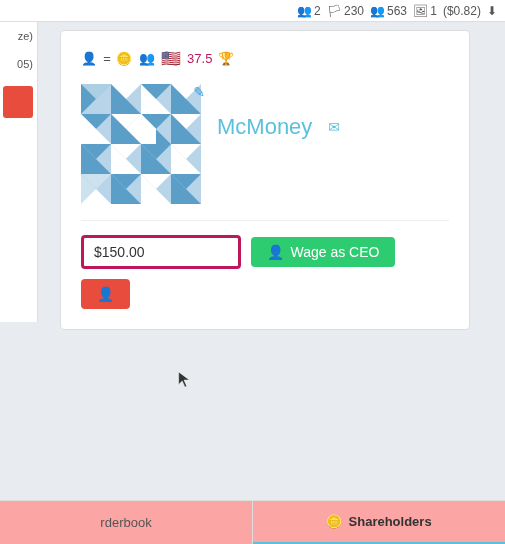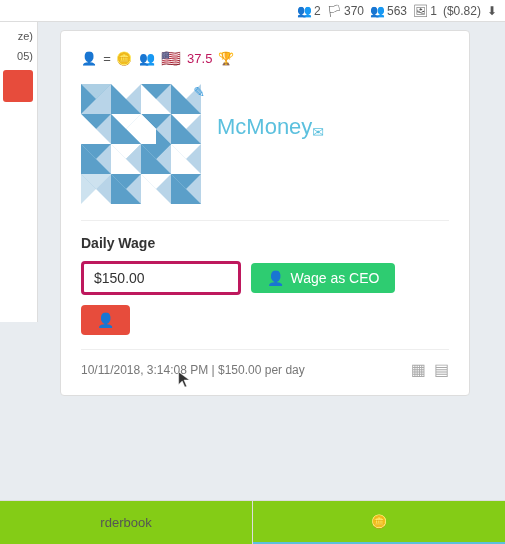--- a/index.html
+++ b/index.html
@@ -39,21 +39,21 @@
       left: 0;
       top: 22px;
       width: 38px;
       height: 300px;
       background: #fff;
       border-right: 1px solid #ddd;
       display: flex;
       flex-direction: column;
       align-items: flex-end;
       padding: 8px 4px;
-      gap: 8px;
+      gap: 16px;
     }
     .left-label {
       font-size: 11px;
       color: #555;
       writing-mode: horizontal-tb;
     }
     .left-red-block {
       background: #e74c3c;
       width: 30px;
       height: 32px;
@@ -104,22 +104,22 @@
 
     .profile-info {
       display: flex;
       flex-direction: column;
       justify-content: center;
       padding-top: 30px;
     }
 
     .username-row {
       display: flex;
-      align-items: flex-end;
-      gap: 0;
+      align-items: center;
+      gap: 16px;
     }
 
     .username {
       font-size: 22px;
       font-weight: 400;
       color: #5bc0de;
     }
 
     .email-icon {
       color: #5bc0de;
@@ -220,21 +220,21 @@
       cursor: pointer;
     }
 
     
     .bottom-tabs {
       position: absolute;
       bottom: 0;
       left: 0;
       width: 505px;
       height: 44px;
-      background: #84cc16;
+      background: #fca5a5;
       border-top: 1px solid #ddd;
       display: flex;
       align-items: stretch;
     }
     .tab-item {
       flex: 1;
       display: flex;
       align-items: center;
       justify-content: center;
       font-size: 13px;
@@ -262,21 +262,21 @@
 </head>
 <body>
 
 <div class="top-bar">
   <span class="top-bar-item">
     <span>👥</span>
     <span>2</span>
   </span>
   <span class="top-bar-item">
     <span>🏳</span>
-    <span>370</span>
+    <span>230</span>
   </span>
   <span class="top-bar-item">
     <span>👥</span>
     <span>563</span>
   </span>
   <span class="top-bar-item">
     <span>🖼</span>
     <span>1</span>
   </span>
   <span class="top-bar-item">
@@ -354,53 +354,42 @@
     <div class="profile-info">
       <div class="username-row">
         <span class="username">McMoney</span>
         <span class="email-icon">✉</span>
       </div>
     </div>
   </div>
 
   <hr class="divider">
 
-  <div class="section-label">Daily Wage</div>
 
   <div class="wage-row">
     <input class="wage-input" type="text" value="$150.00" style="">
     <button class="btn-apply-ceo">
       <span>👤</span>
       <span>Wage as CEO</span>
     </button>
   </div>
 
   <div>
     <button class="btn-resign-ceo">
       <span>👤</span>
     </button>
   </div>
 
-  <div class="card-footer">
-    <span>
-      <span>10/11/2018, 3:14:08 PM</span>
-      <span> | </span>
-      <span>$150.00 per day</span>
-    </span>
-    <div class="footer-icons">
-      <span class="footer-icon">▦</span>
-      <span class="footer-icon">▤</span>
-    </div>
-  </div>
 </div>
 
 <div class="bottom-tabs">
   <div class="tab-item">
     <span>rderbook</span>
   </div>
   <div class="tab-item active">
     <span>🪙</span>
+    <span>Shareholders</span>
   </div>
 </div>
 
 <svg class="cursor-arrow" viewBox="0 0 12 18" xmlns="http://www.w3.org/2000/svg">
   <path d="M0,0 L0,14 L4,10 L7,17 L9,16 L6,9 L12,9 Z" fill="#333" stroke="#fff" stroke-width="0.5"></path>
 </svg>
 
 </body></html>

